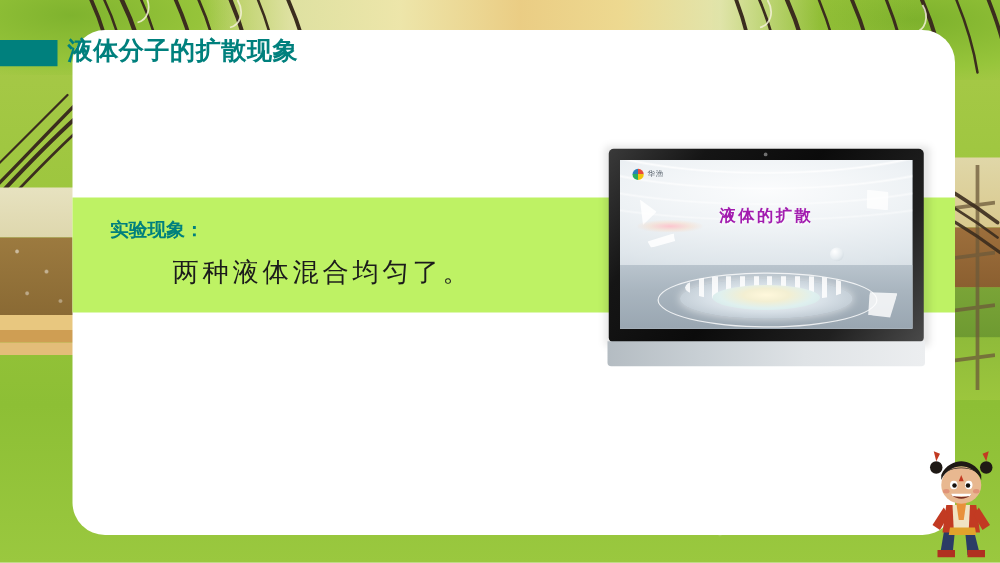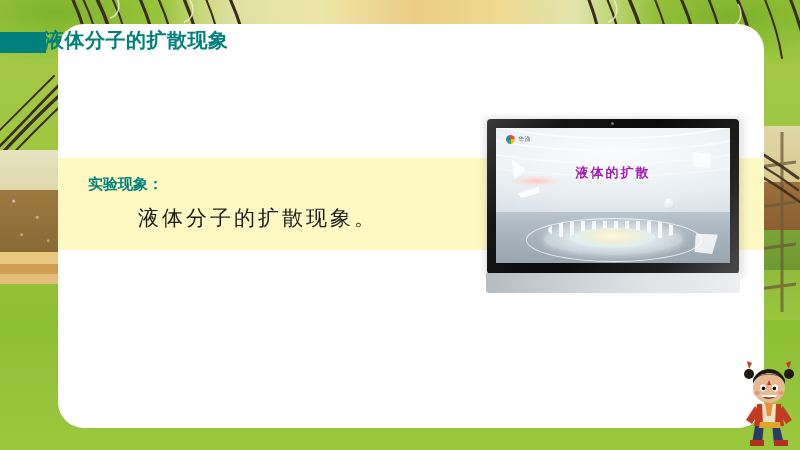--- a/index.html
+++ b/index.html
@@ -84,29 +84,29 @@
   .panel{
     position:absolute;left:58px;top:24px;width:706px;height:404px;
     background:#ffffff;border-radius:26px;
   }
   
   .accent-bar{
     position:absolute;left:0;top:32px;width:46px;height:21px;
     background:#00807d;
   }
   .slide-title{
-    position:absolute;left:44px;top:27px;
+    position:absolute;left:54px;top:27px;
     font-size:20px;font-weight:bold;color:#00807d;
     letter-spacing:.5px;white-space:nowrap;
   }
 
   
   .gray-band{
     position:absolute;left:58px;top:158px;width:706px;height:92px;
-    background:#fef9c3;
+    background:#bef264;
   }
   .exp-label{
     position:absolute;left:30px;top:17px;
     font-size:15px;font-weight:bold;color:#00807d;white-space:nowrap;
   }
   .exp-text{
     position:absolute;left:80px;top:46px;
     font-size:21px;color:#1b1b1b;letter-spacing:3px;white-space:nowrap;
   }
 
@@ -309,21 +309,21 @@
   </svg>
 
   <div class="panel"></div>
 
   <div class="accent-bar"></div>
   <div class="slide-title">液体分子的扩散现象</div>
 
 
   <div class="gray-band">
     <div class="exp-label">实验现象：</div>
-    <div class="exp-text">液体分子的扩散现象。</div>
+    <div class="exp-text">两种液体混合均匀了。</div>
   </div>
 
   <div class="monitor">
     <div class="mon-shadow"></div>
     <div class="mon-bezel"></div>
     <div class="mon-cam"></div>
     <div class="mon-screen">
       <div class="scene"></div>
       <div class="scene-arcs"></div>
       <div class="scene-floor"></div>

